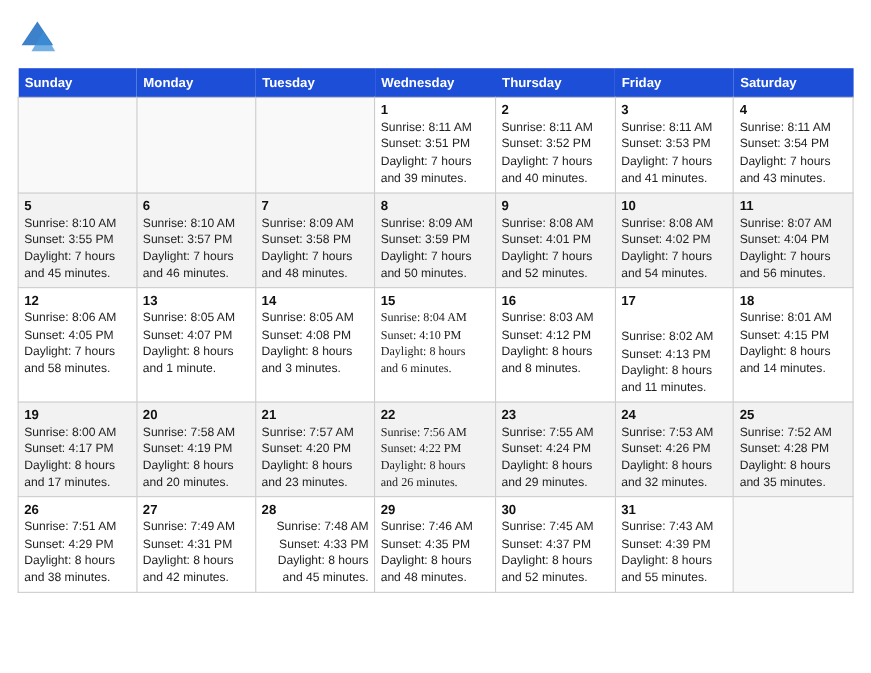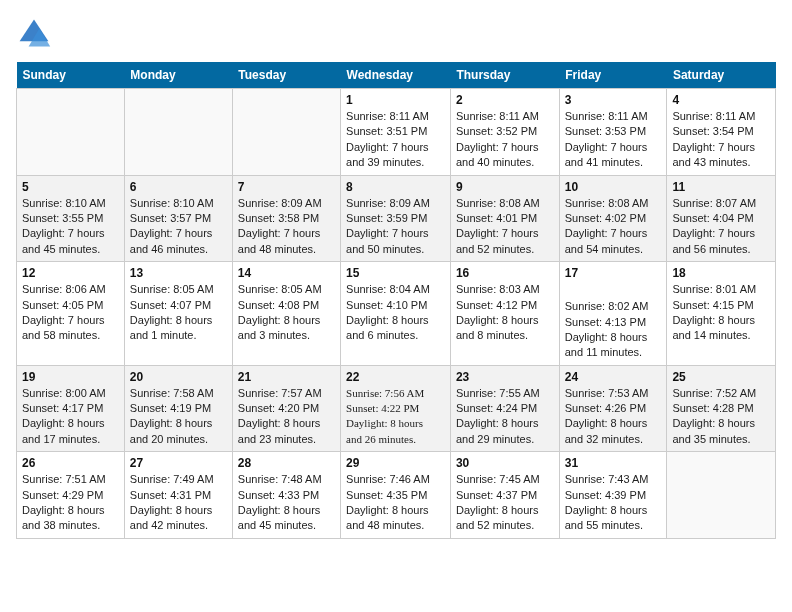--- a/index.html
+++ b/index.html
@@ -45,21 +45,21 @@
     .location {
       font-size: 14px;
       color: #333;
     }
     .calendar {
       width: 100%;
       border-collapse: collapse;
       font-size: 11px;
     }
     .calendar th {
-      background-color: #0369a1;
+      background-color: #1d4ed8;
       color: #fff;
       text-align: left;
       padding: 6px 6px;
       font-size: 12px;
       font-weight: bold;
     }
     .calendar td {
       border: 1px solid #ccc;
       vertical-align: top;
       padding: 4px 5px;
@@ -225,21 +225,21 @@
         </td>
         <td>
           <div class="day-num">14</div>
           <div class="day-info" style="white-space: pre-line;">Sunrise: 8:05 AM
 Sunset: 4:08 PM
 Daylight: 8 hours
 and 3 minutes.</div>
         </td>
         <td>
           <div class="day-num">15</div>
-          <div class="day-info" style="white-space: pre-line;">Sunrise: 8:04 AM
+          <div class="day-info" style="white-space: pre-line; font-family: Liberation Serif, serif;">Sunrise: 8:04 AM
 Sunset: 4:10 PM
 Daylight: 8 hours
 and 6 minutes.</div>
         </td>
         <td>
           <div class="day-num">16</div>
           <div class="day-info" style="white-space: pre-line;">Sunrise: 8:03 AM
 Sunset: 4:12 PM
 Daylight: 8 hours
 and 8 minutes.</div>
@@ -320,21 +320,21 @@
         </td>
         <td>
           <div class="day-num">27</div>
           <div class="day-info" style="white-space: pre-line;">Sunrise: 7:49 AM
 Sunset: 4:31 PM
 Daylight: 8 hours
 and 42 minutes.</div>
         </td>
         <td>
           <div class="day-num">28</div>
-          <div class="day-info" style="white-space: pre-line;">Sunrise: 7:48 AM
+          <div class="day-info" style="white-space: pre-line; text-align: right;">Sunrise: 7:48 AM
 Sunset: 4:33 PM
 Daylight: 8 hours
 and 45 minutes.</div>
         </td>
         <td>
           <div class="day-num">29</div>
           <div class="day-info" style="white-space: pre-line;">Sunrise: 7:46 AM
 Sunset: 4:35 PM
 Daylight: 8 hours
 and 48 minutes.</div>

